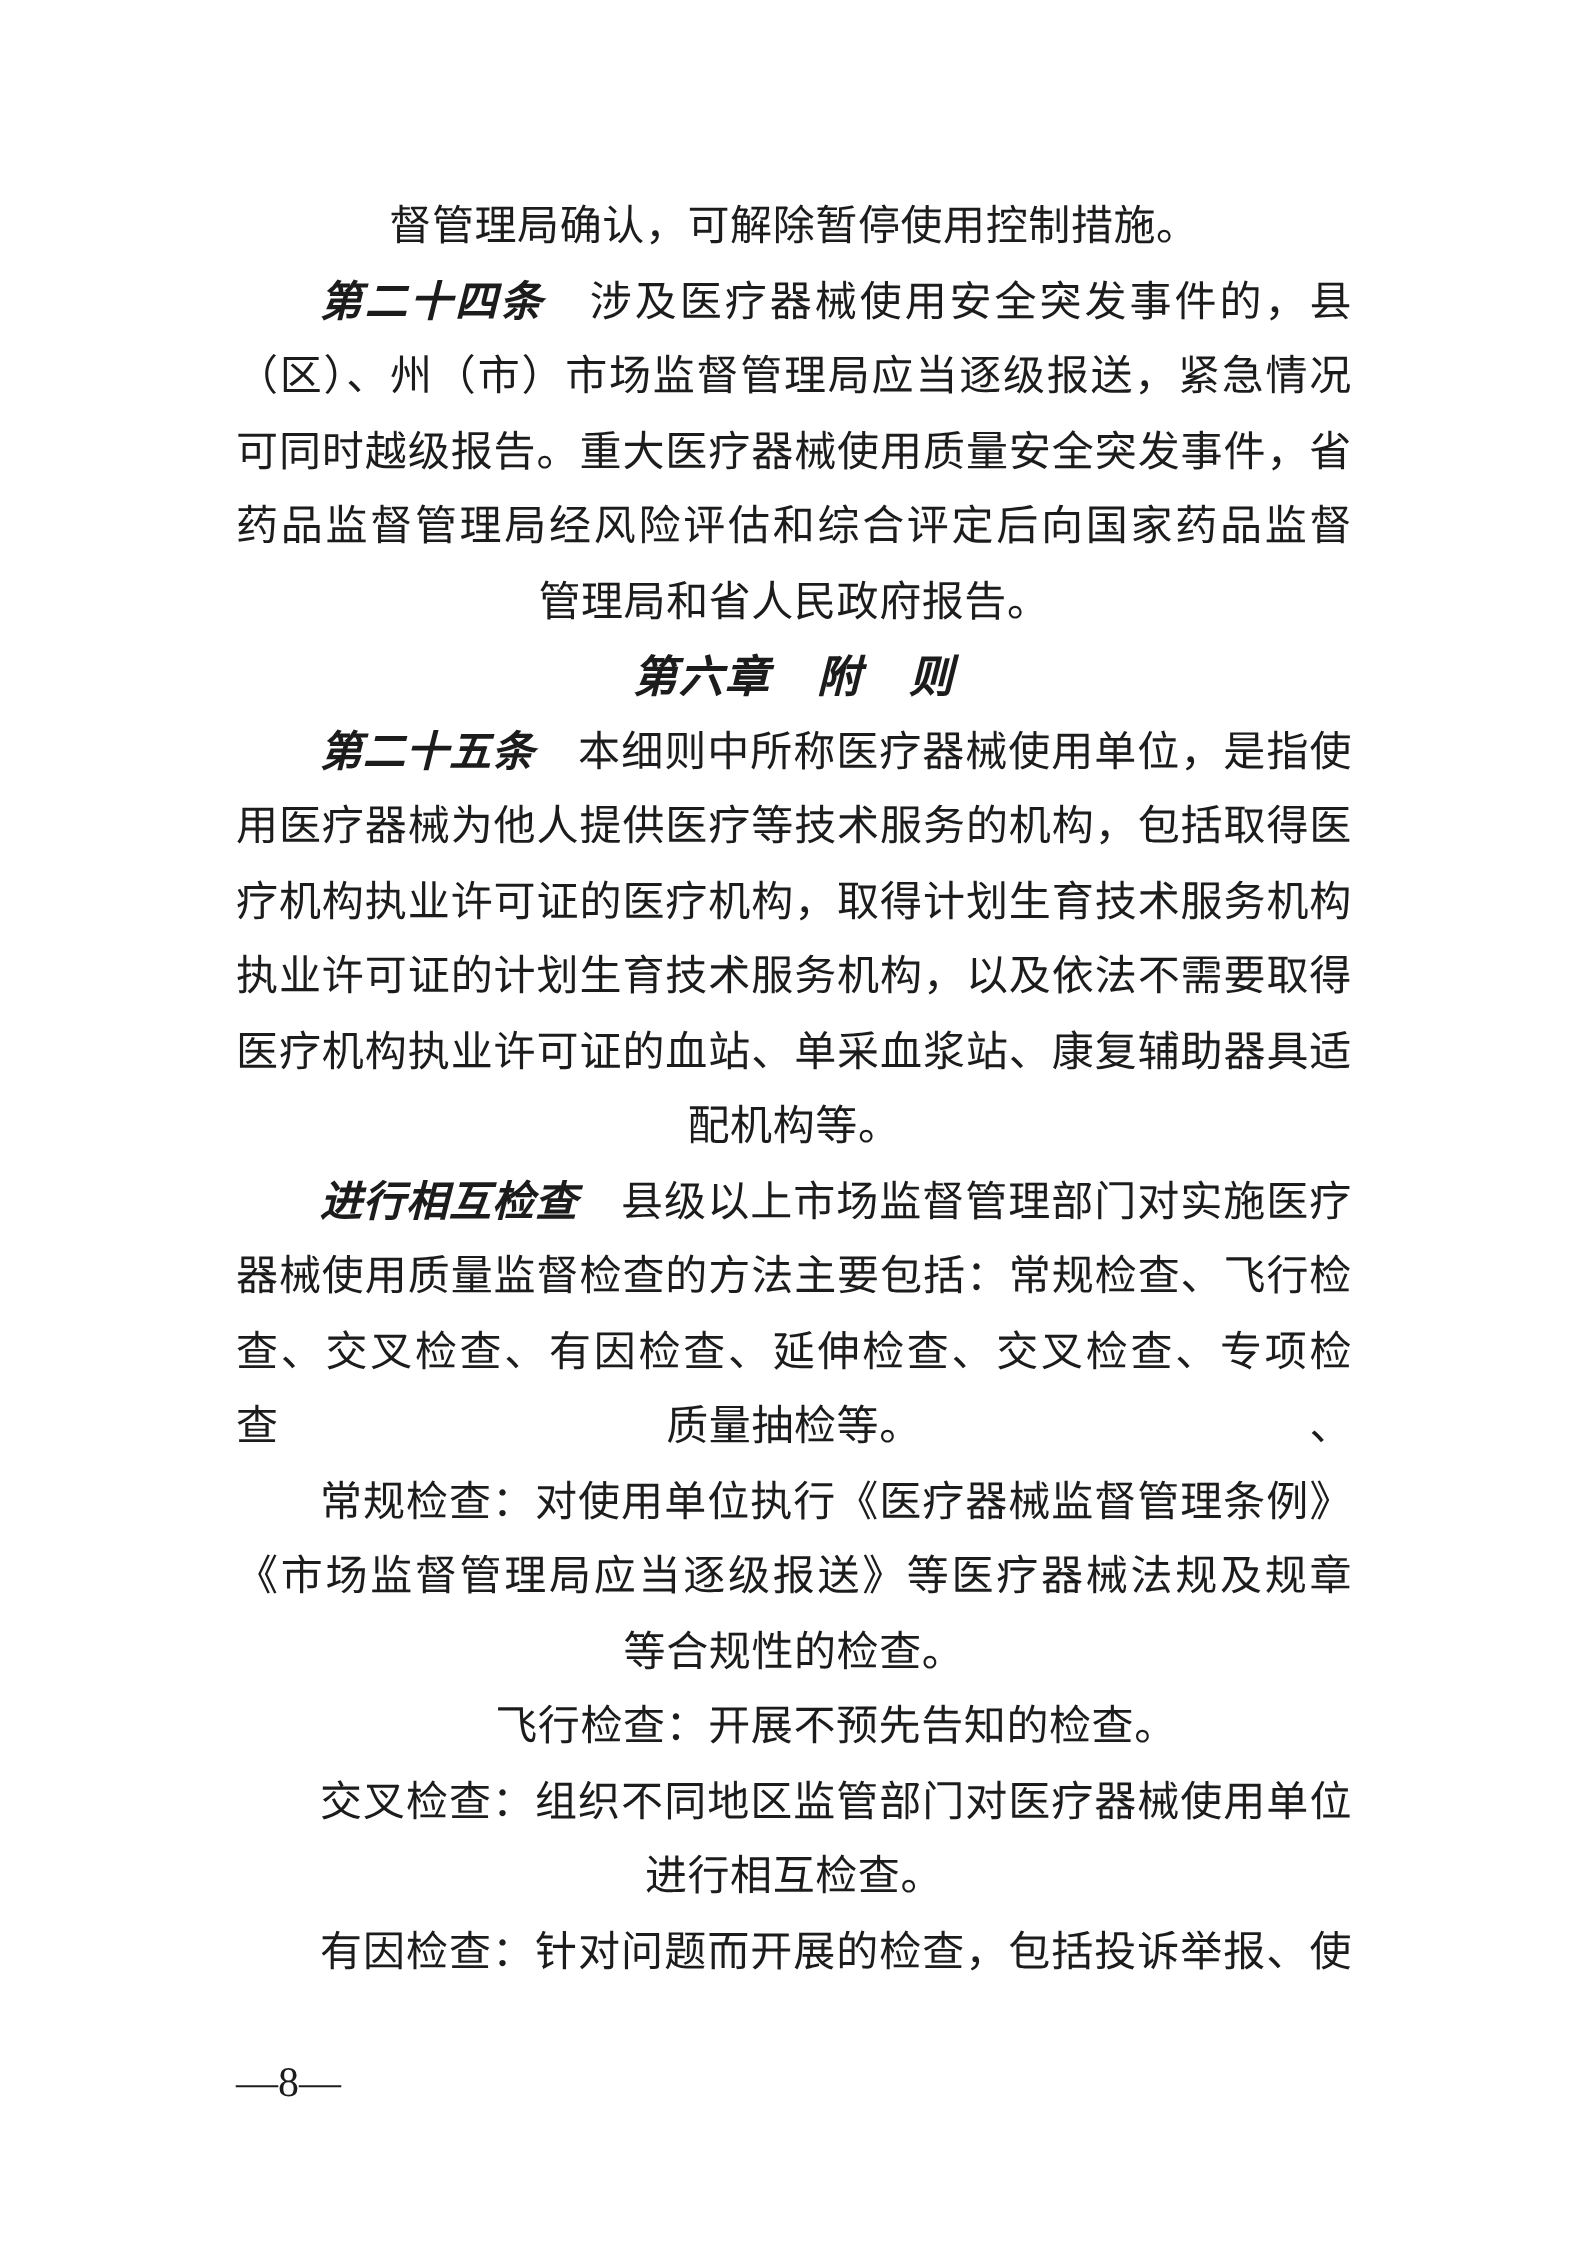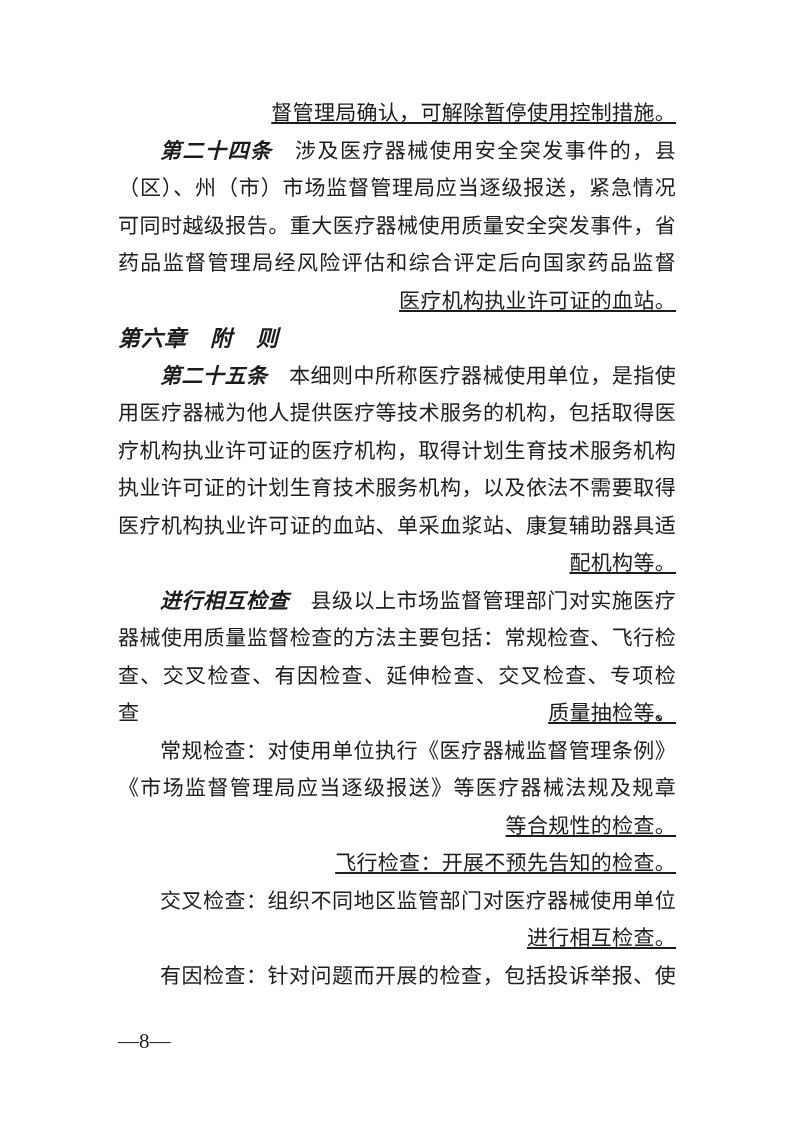--- a/index.html
+++ b/index.html
@@ -33,30 +33,29 @@
     white-space: nowrap;
   }
   
   .line.j {
     white-space: normal;
     text-align: justify;
     text-align-last: justify;
   }
   
   .line.l {
-    text-align: right;
-    text-decoration: underline;
+    text-align: center;
   }
   
   .line.indent {
     padding-left: 42px;
   }
   
   .line.h {
-    text-align: left;
+    text-align: center;
     font-weight: bold;
     font-size: 22px;
     letter-spacing: 1px;
   }
   .bold {
     font-weight: bold;
     font-style: italic;
   }
   .page-footer {
     position: absolute;
@@ -71,21 +70,21 @@
 </head>
 <body>
 
 <div class="page">
   <main class="text-block">
       <div class="line l"><span>督管理局确认，可解除暂停使用控制措施。</span></div>
       <div class="line j indent"><span class="bold">第二十四条</span><span>　涉及医疗器械使用安全突发事件的，县</span></div>
       <div class="line j"><span>（区）、州（市）市场监督管理局应当逐级报送，紧急情况</span></div>
       <div class="line j"><span>可同时越级报告。重大医疗器械使用质量安全突发事件，省</span></div>
       <div class="line j"><span>药品监督管理局经风险评估和综合评定后向国家药品监督</span></div>
-      <div class="line l"><span>医疗机构执业许可证的血站。</span></div>
+      <div class="line l"><span>管理局和省人民政府报告。</span></div>
       <div class="line h"><span class="bold">第六章　附　则</span></div>
       <div class="line j indent"><span class="bold">第二十五条</span><span>　本细则中所称医疗器械使用单位，是指使</span></div>
       <div class="line j"><span>用医疗器械为他人提供医疗等技术服务的机构，包括取得医</span></div>
       <div class="line j"><span>疗机构执业许可证的医疗机构，取得计划生育技术服务机构</span></div>
       <div class="line j"><span>执业许可证的计划生育技术服务机构，以及依法不需要取得</span></div>
       <div class="line j"><span>医疗机构执业许可证的血站、单采血浆站、康复辅助器具适</span></div>
       <div class="line l"><span>配机构等。</span></div>
       <div class="line j indent"><span class="bold">进行相互检查</span><span>　县级以上市场监督管理部门对实施医疗</span></div>
       <div class="line j"><span>器械使用质量监督检查的方法主要包括：常规检查、飞行检</span></div>
       <div class="line j"><span>查、交叉检查、有因检查、延伸检查、交叉检查、专项检查、</span></div>

